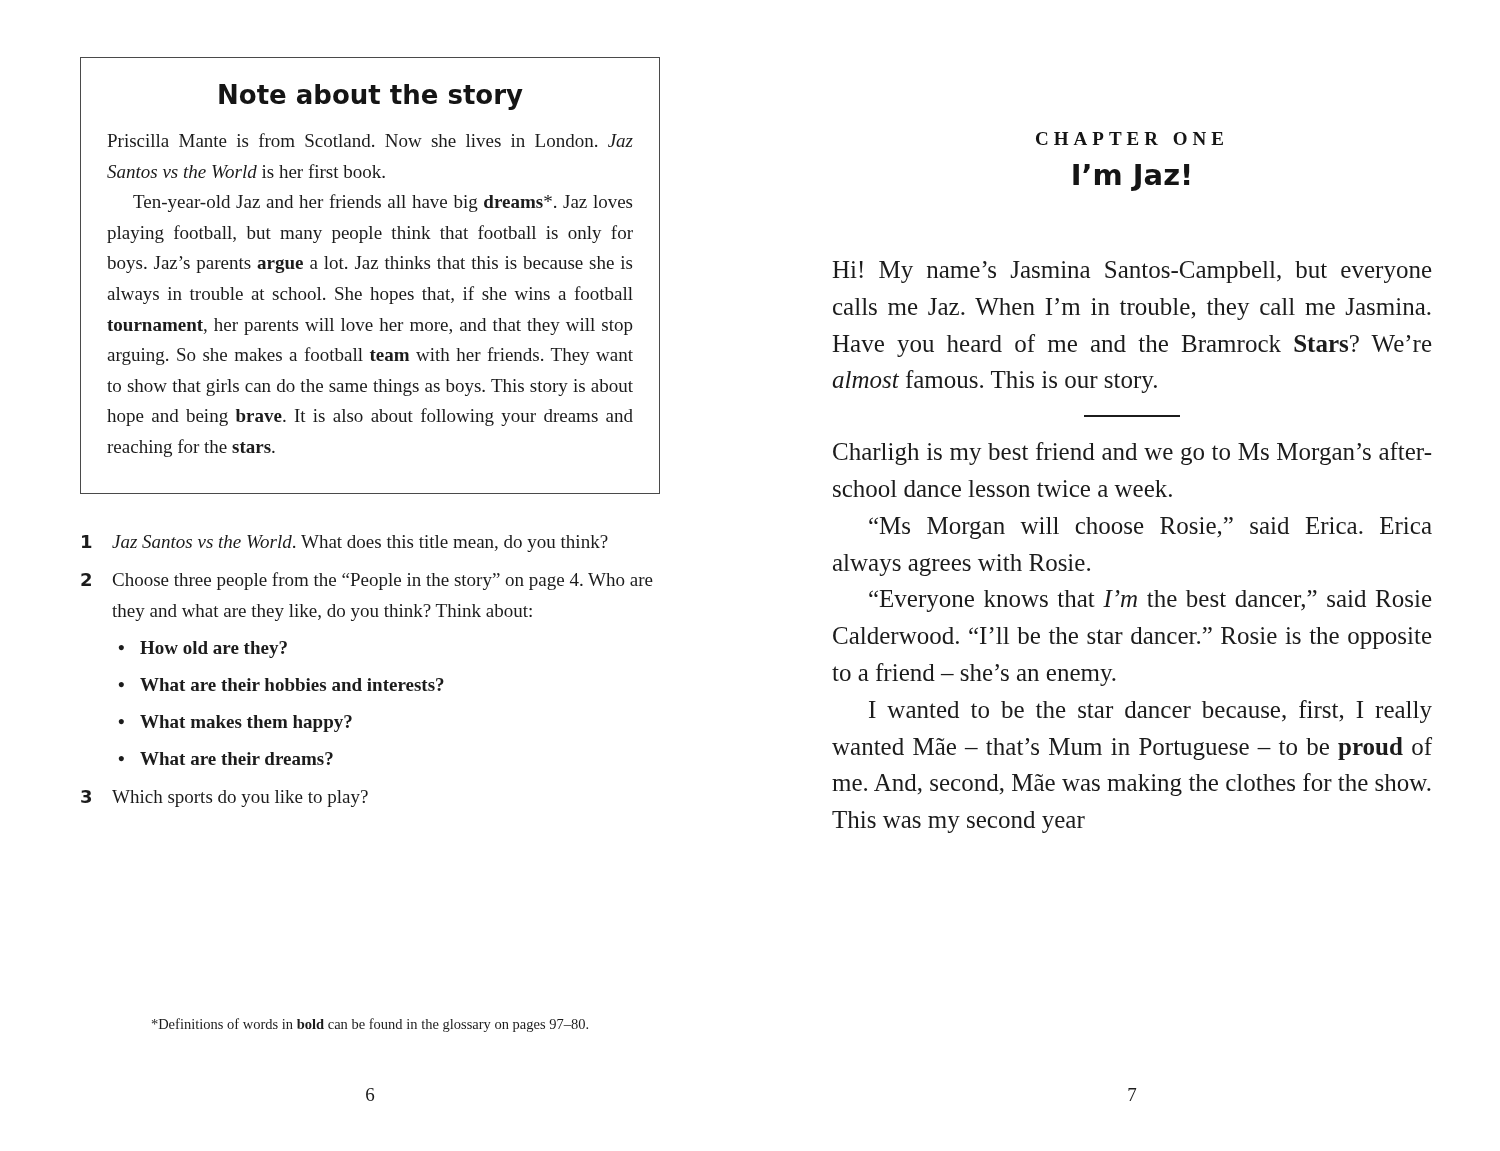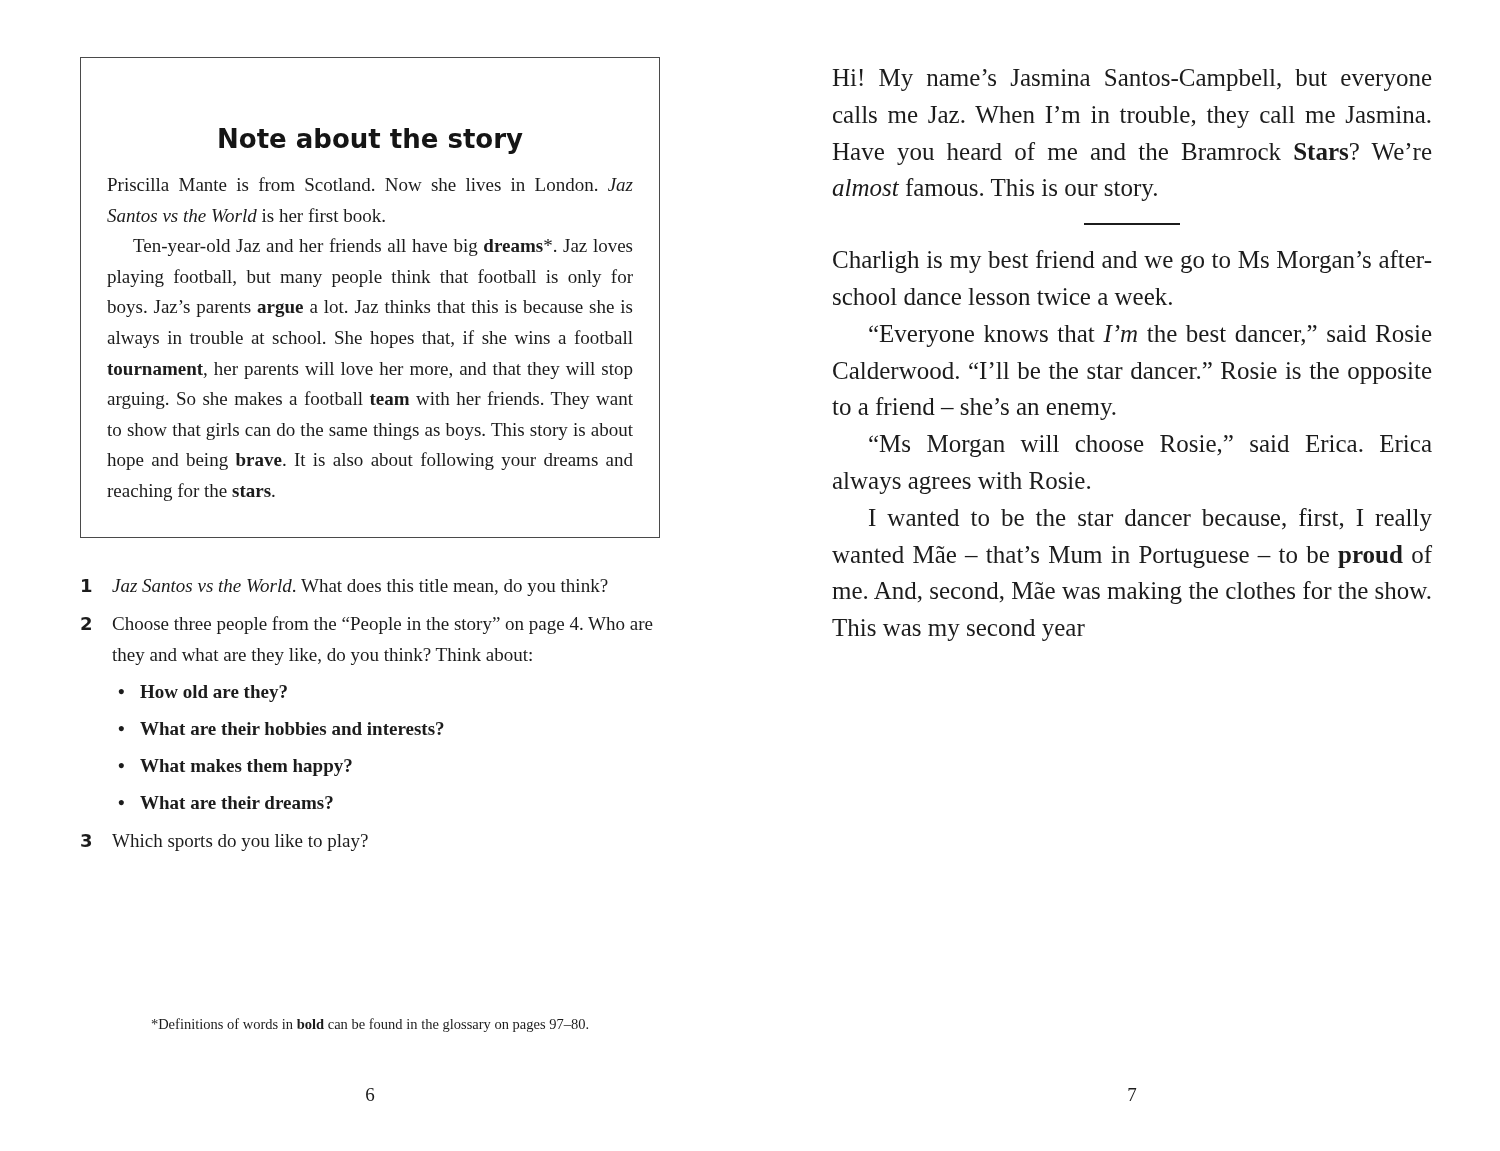--- a/index.html
+++ b/index.html
@@ -17,21 +17,21 @@
 
   .sans-title { font-family: "DejaVu Sans", sans-serif; font-weight: 700; color: #151515; }
 
   
   .note-box {
     margin-top: 57px;
     border: 1.5px solid #4a4a4a;
     padding: 22px 26px 30px 26px;
     background: #ffffff;
   }
-  .note-title { text-align: center; font-size: 26px; margin-bottom: 16px; margin-top: 44px; }
+  .note-title { text-align: center; font-size: 26px; margin-bottom: 16px; }
   .note-par { font-size: 19px; line-height: 30.6px; text-align: justify; }
   .note-par.indent { text-indent: 26px; }
 
   .questions-title { text-align: center; font-size: 28px; margin-top: 40px; }
 
   .questions { margin-top: 32px; font-size: 19px; line-height: 31px; }
   .question { display: flex; margin-bottom: 7px; }
   .qnum {
     flex: 0 0 32px; width: 32px;
     font-family: "DejaVu Sans", sans-serif; font-weight: 700;
@@ -116,26 +116,30 @@
 
     </div>
 
     <p class="footnote"><span>*Definitions of words in </span><span class="run-b">bold</span><span> can be found in the glossary on pages 97–80.</span></p>
 
     <div class="page-number">6</div>
   </section>
 
   <section class="page page-right">
 
+    <header class="chapter-header">
+      <div class="chapter-label">CHAPTER ONE</div>
+      <h1 class="sans-title chapter-title">I’m Jaz!</h1>
+    </header>
 
     <div class="body-text">
       <p class="bp"><span>Hi! My name’s Jasmina Santos-Campbell, but everyone calls me Jaz. When I’m in trouble, they call me Jasmina. Have you heard of me and the Bramrock </span><span class="run-b">Stars</span><span>? We’re </span><span class="run-i">almost</span><span> famous. This is our story.</span></p>
       <hr class="divider">
       <p class="bp"><span>Charligh is my best friend and we go to Ms Morgan’s after-school dance lesson twice a week.</span></p>
+      <p class="bp indent"><span>“Ms Morgan will choose Rosie,” said Erica. Erica always agrees with Rosie.</span></p>
       <p class="bp indent"><span>“Everyone knows that </span><span class="run-i">I’m</span><span> the best dancer,” said Rosie Calderwood. “I’ll be the star dancer.” Rosie is the opposite to a friend – she’s an enemy.</span></p>
-      <p class="bp indent"><span>“Ms Morgan will choose Rosie,” said Erica. Erica always agrees with Rosie.</span></p>
       <p class="bp indent"><span>I wanted to be the star dancer because, first, I really wanted Mãe – that’s Mum in Portuguese – to be </span><span class="run-b">proud</span><span> of me. And, second, Mãe was making the clothes for the show. This was my second year</span></p>
     </div>
 
     <div class="page-number">7</div>
   </section>
 
 </div>
 
 </body></html>

